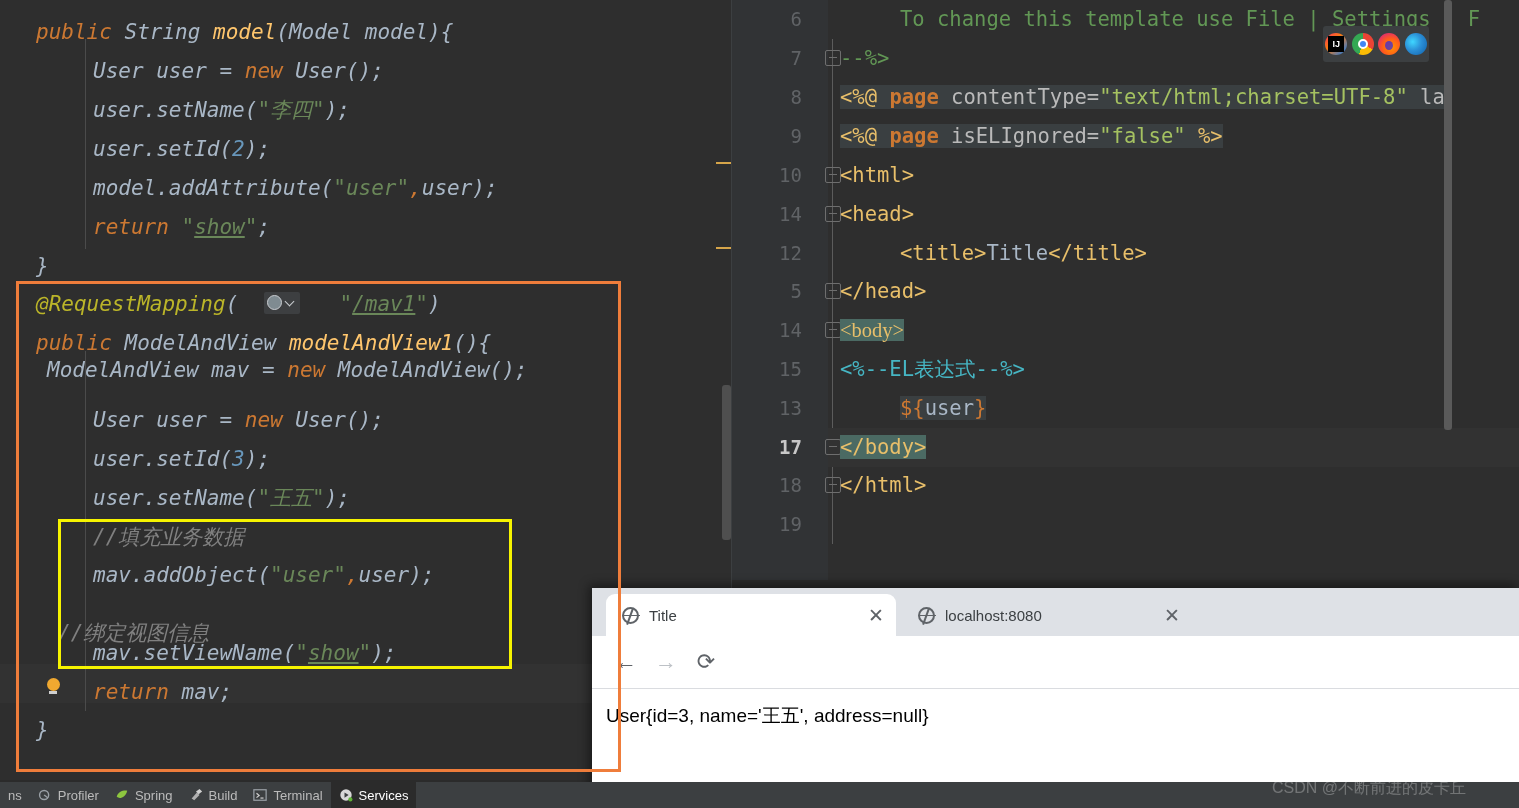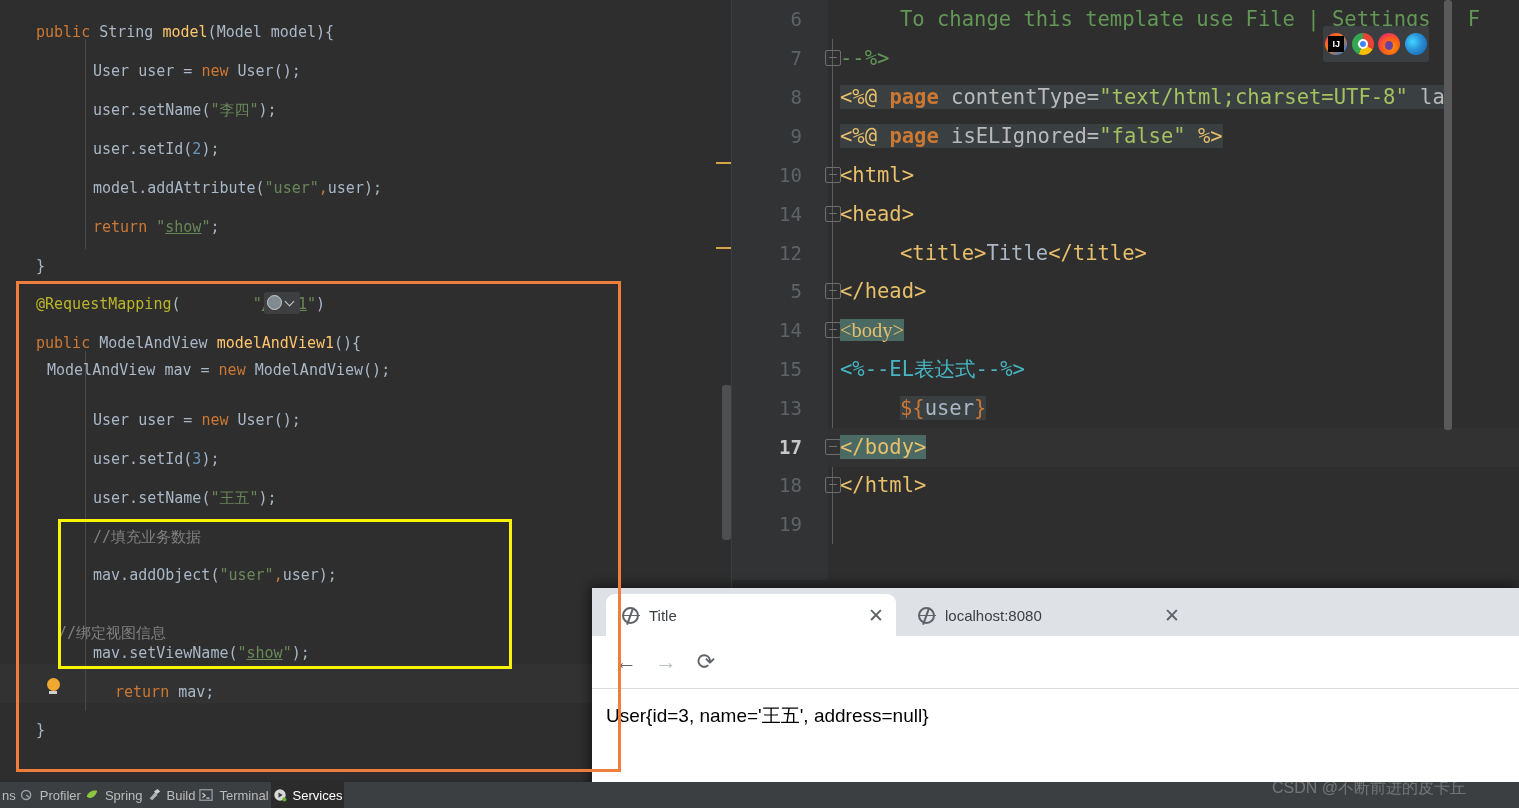--- a/index.html
+++ b/index.html
@@ -12,21 +12,21 @@
   #root { position: relative; width: 1519px; height: 808px; overflow: hidden; }
 
   
   .java-pane {
     position: absolute; left: 0; top: 0; width: 732px; height: 780px;
     background: #2e2e2e; overflow: hidden;
   }
   .java-pane .code-line {
     position: absolute; left: 0; right: 0; height: 39px; line-height: 39px;
     font-family: "DejaVu Sans Mono", monospace;
-    font-size: 15px; white-space: pre; color: #a9b7c6;
+    font-size: 21px; white-space: pre; color: #a9b7c6; font-style: italic;
   }
 
   
   .kw      { color: #cc7832; }
   .mname   { color: #ffc66d; }
   .str     { color: #6a8759; }
   .num     { color: #6897bb; }
   .plain   { color: #a9b7c6; }
   .anno    { color: #bbb529; }
   .cmt     { color: #808080; }
@@ -179,21 +179,21 @@
     padding: 14px 0 0 14px;
     font-family: "Liberation Sans", sans-serif; font-size: 19px; color: #000;
   }
 
   
   .statusbar {
     position: absolute; left: 0; top: 782px; width: 1519px; height: 26px;
     background: #3c3f41; display: flex; align-items: center;
     font-family: "Liberation Sans", sans-serif; font-size: 13px; color: #bbbbbb;
   }
-  .sb-item { display: flex; align-items: center; gap: 6px; padding: 0 2px; height: 26px; }
+  .sb-item { display: flex; align-items: center; gap: 6px; padding: 0 8px; height: 26px; }
   .sb-item.active { background: #2b2b2b; color: #ffffff; }
   .sb-ic { width: 14px; height: 14px; flex: none; display:block; }
 
   
   .box-orange {
     position: absolute; left: 16px; top: 281px; width: 605px; height: 491px;
     border: 3px solid #ef7d3b; pointer-events: none;
   }
   .box-yellow {
     position: absolute; left: 58px; top: 519px; width: 454px; height: 150px;
@@ -252,21 +252,21 @@
         <div class="code-line" style="top: 285px; padding-left: 36px;"><span class="anno">@RequestMapping</span><span class="punct">(</span><span class="plain">        </span><span class="str">"</span><span class="str ulink">/mav1</span><span class="str">"</span><span class="punct">)</span></div>
         <div class="code-line" style="top: 324px; padding-left: 36px;"><span class="kw">public </span><span class="plain">ModelAndView </span><span class="mname">modelAndView1</span><span class="punct">(){</span></div>
         <div class="code-line" style="top: 351px; padding-left: 47px;"><span class="plain">ModelAndView mav </span><span class="punct">= </span><span class="kw">new </span><span class="plain">ModelAndView</span><span class="punct">();</span></div>
         <div class="code-line" style="top: 401px; padding-left: 93px;"><span class="plain">User user </span><span class="punct">= </span><span class="kw">new </span><span class="plain">User</span><span class="punct">();</span></div>
         <div class="code-line" style="top: 440px; padding-left: 93px;"><span class="plain">user.</span><span class="plain">setId</span><span class="punct">(</span><span class="num">3</span><span class="punct">);</span></div>
         <div class="code-line" style="top: 479px; padding-left: 93px;"><span class="plain">user.</span><span class="plain">setName</span><span class="punct">(</span><span class="str">"王五"</span><span class="punct">);</span></div>
         <div class="code-line" style="top: 518px; padding-left: 93px;"><span class="cmt">//填充业务数据</span></div>
         <div class="code-line" style="top: 556px; padding-left: 93px;"><span class="plain">mav.</span><span class="plain">addObject</span><span class="punct">(</span><span class="str">"user"</span><span class="semi">,</span><span class="plain">user</span><span class="punct">);</span></div>
         <div class="code-line" style="top: 614px; padding-left: 58px;"><span class="cmt">//绑定视图信息</span></div>
         <div class="code-line" style="top: 634px; padding-left: 93px;"><span class="plain">mav.</span><span class="plain">setViewName</span><span class="punct">(</span><span class="str">"</span><span class="str ulink">show</span><span class="str">"</span><span class="punct">);</span></div>
-        <div class="code-line" style="top: 673px; padding-left: 93px; margin-left: 22px;"><span class="kw">return </span><span class="plain">mav</span><span class="punct">;</span></div>
+        <div class="code-line" style="top: 673px; padding-left: 93px;"><span class="kw">return </span><span class="plain">mav</span><span class="punct">;</span></div>
         <div class="code-line" style="top: 711px; padding-left: 36px;"><span class="punct">}</span></div>
       </div>
   </div>
 
   <div class="java-fold" style="left:716px; top:162px;"></div>
   <div class="java-fold" style="left:716px; top:247px;"></div>
   <div class="pane-sep"></div>
   <div class="left-scroll"></div>
 
   <div class="jsp-pane">

